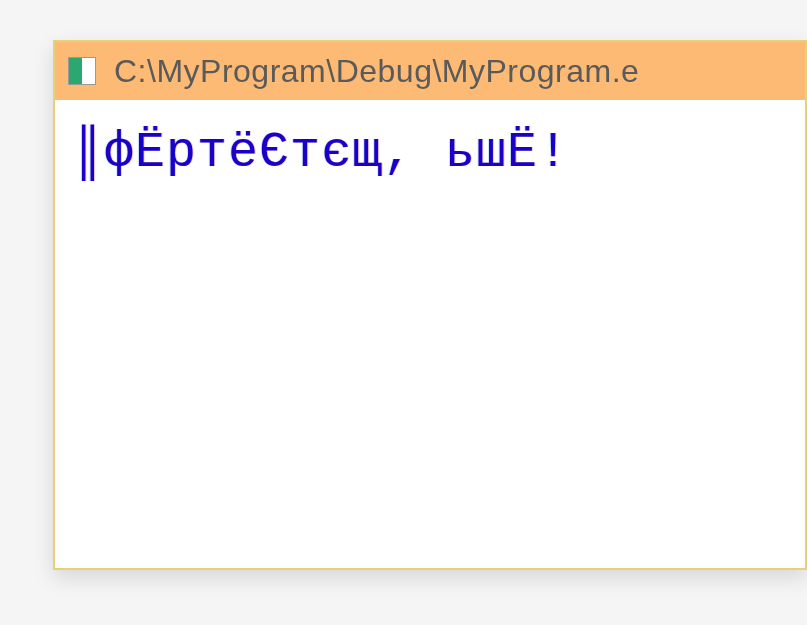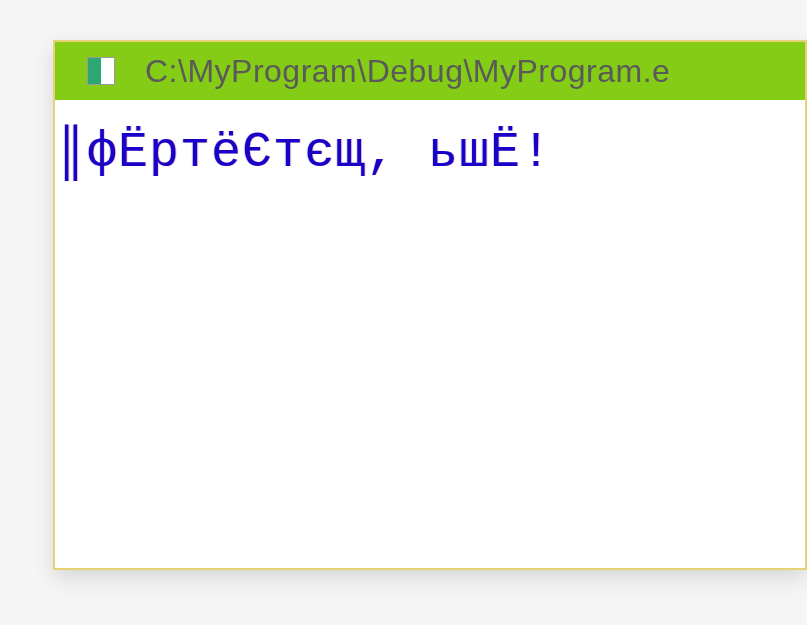--- a/index.html
+++ b/index.html
@@ -20,25 +20,25 @@
       left: 53px;
       top: 40px;
       width: 754px;
       height: 530px;
       background: #ffffff;
       border: 2px solid #e6d275;
       box-shadow: 0 8px 20px rgba(0,0,0,0.12);
     }
     .titlebar {
       height: 58px;
-      background: #84cc16;
+      background: #fdba74;
       display: flex;
       align-items: center;
-      padding: 0 32px;
-      gap: 30px;
+      padding: 0 13px;
+      gap: 18px;
     }
     .app-icon {
       width: 28px;
       height: 28px;
       border: 1px solid #999;
       position: relative;
       background: #fff;
       flex-shrink: 0;
     }
     .app-icon::before {
@@ -61,21 +61,21 @@
     }
     .title-text {
       font-size: 32px;
       color: #5a5a5a;
       white-space: nowrap;
       letter-spacing: 0.5px;
       font-weight: 400;
     }
     .console-area {
       background: #ffffff;
-      padding: 24px 1px;
+      padding: 24px 18px;
       height: calc(100% - 58px);
       overflow: hidden;
     }
     .console-text {
       font-family: "Consolas", "Courier New", monospace;
       font-size: 50px;
       color: #1a00c8;
       white-space: pre;
       letter-spacing: 1px;
       text-shadow: 1px 0 0 rgba(200,80,30,0.25), -1px 0 0 rgba(0,120,200,0.18);

